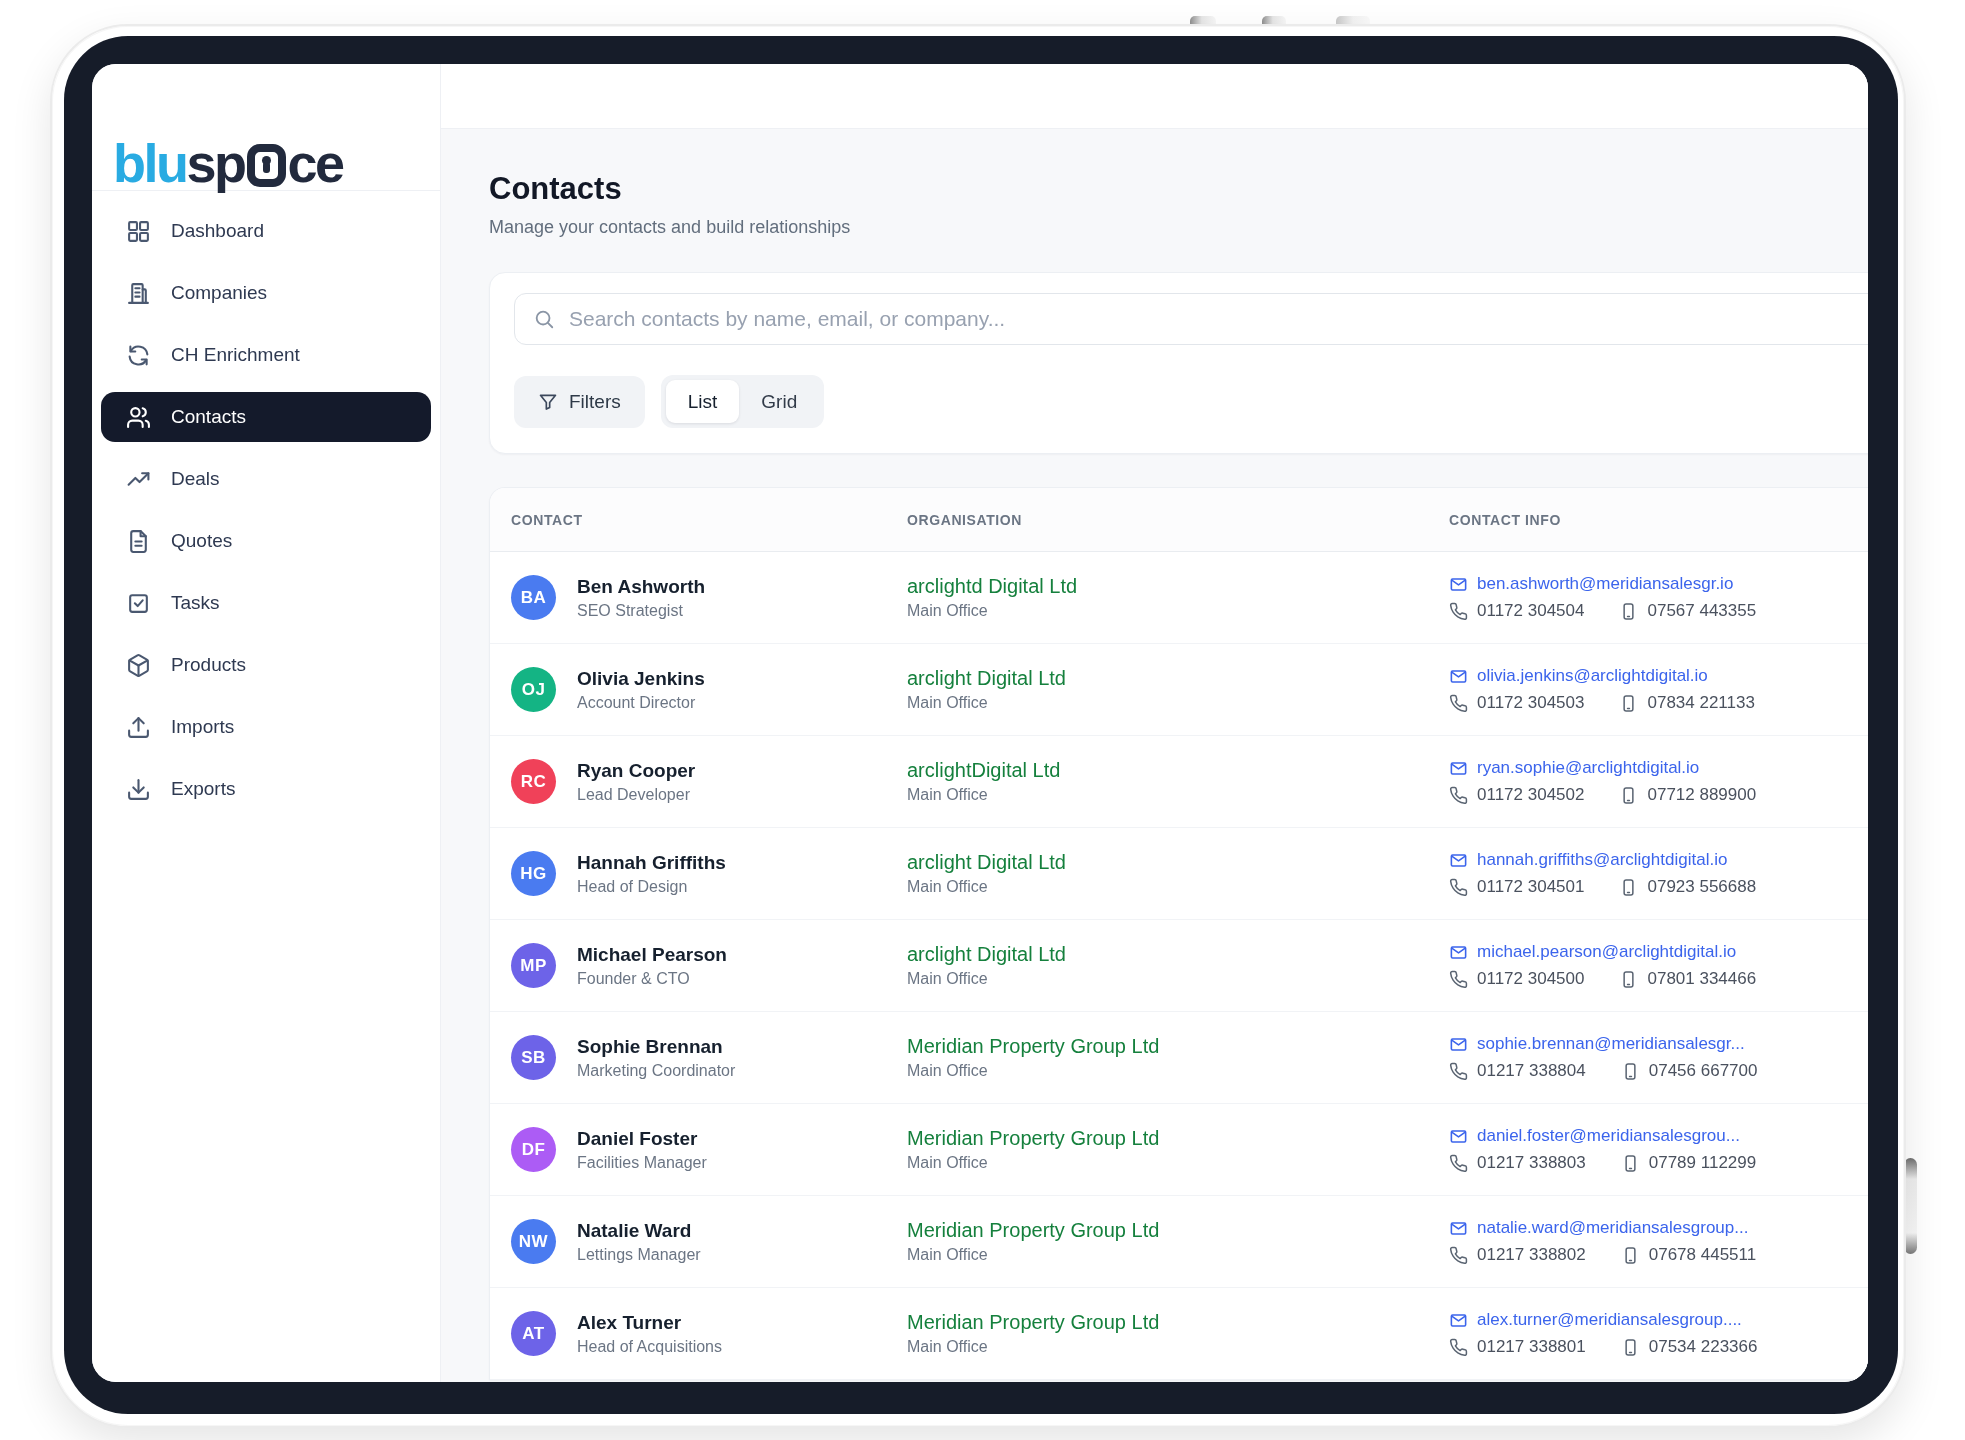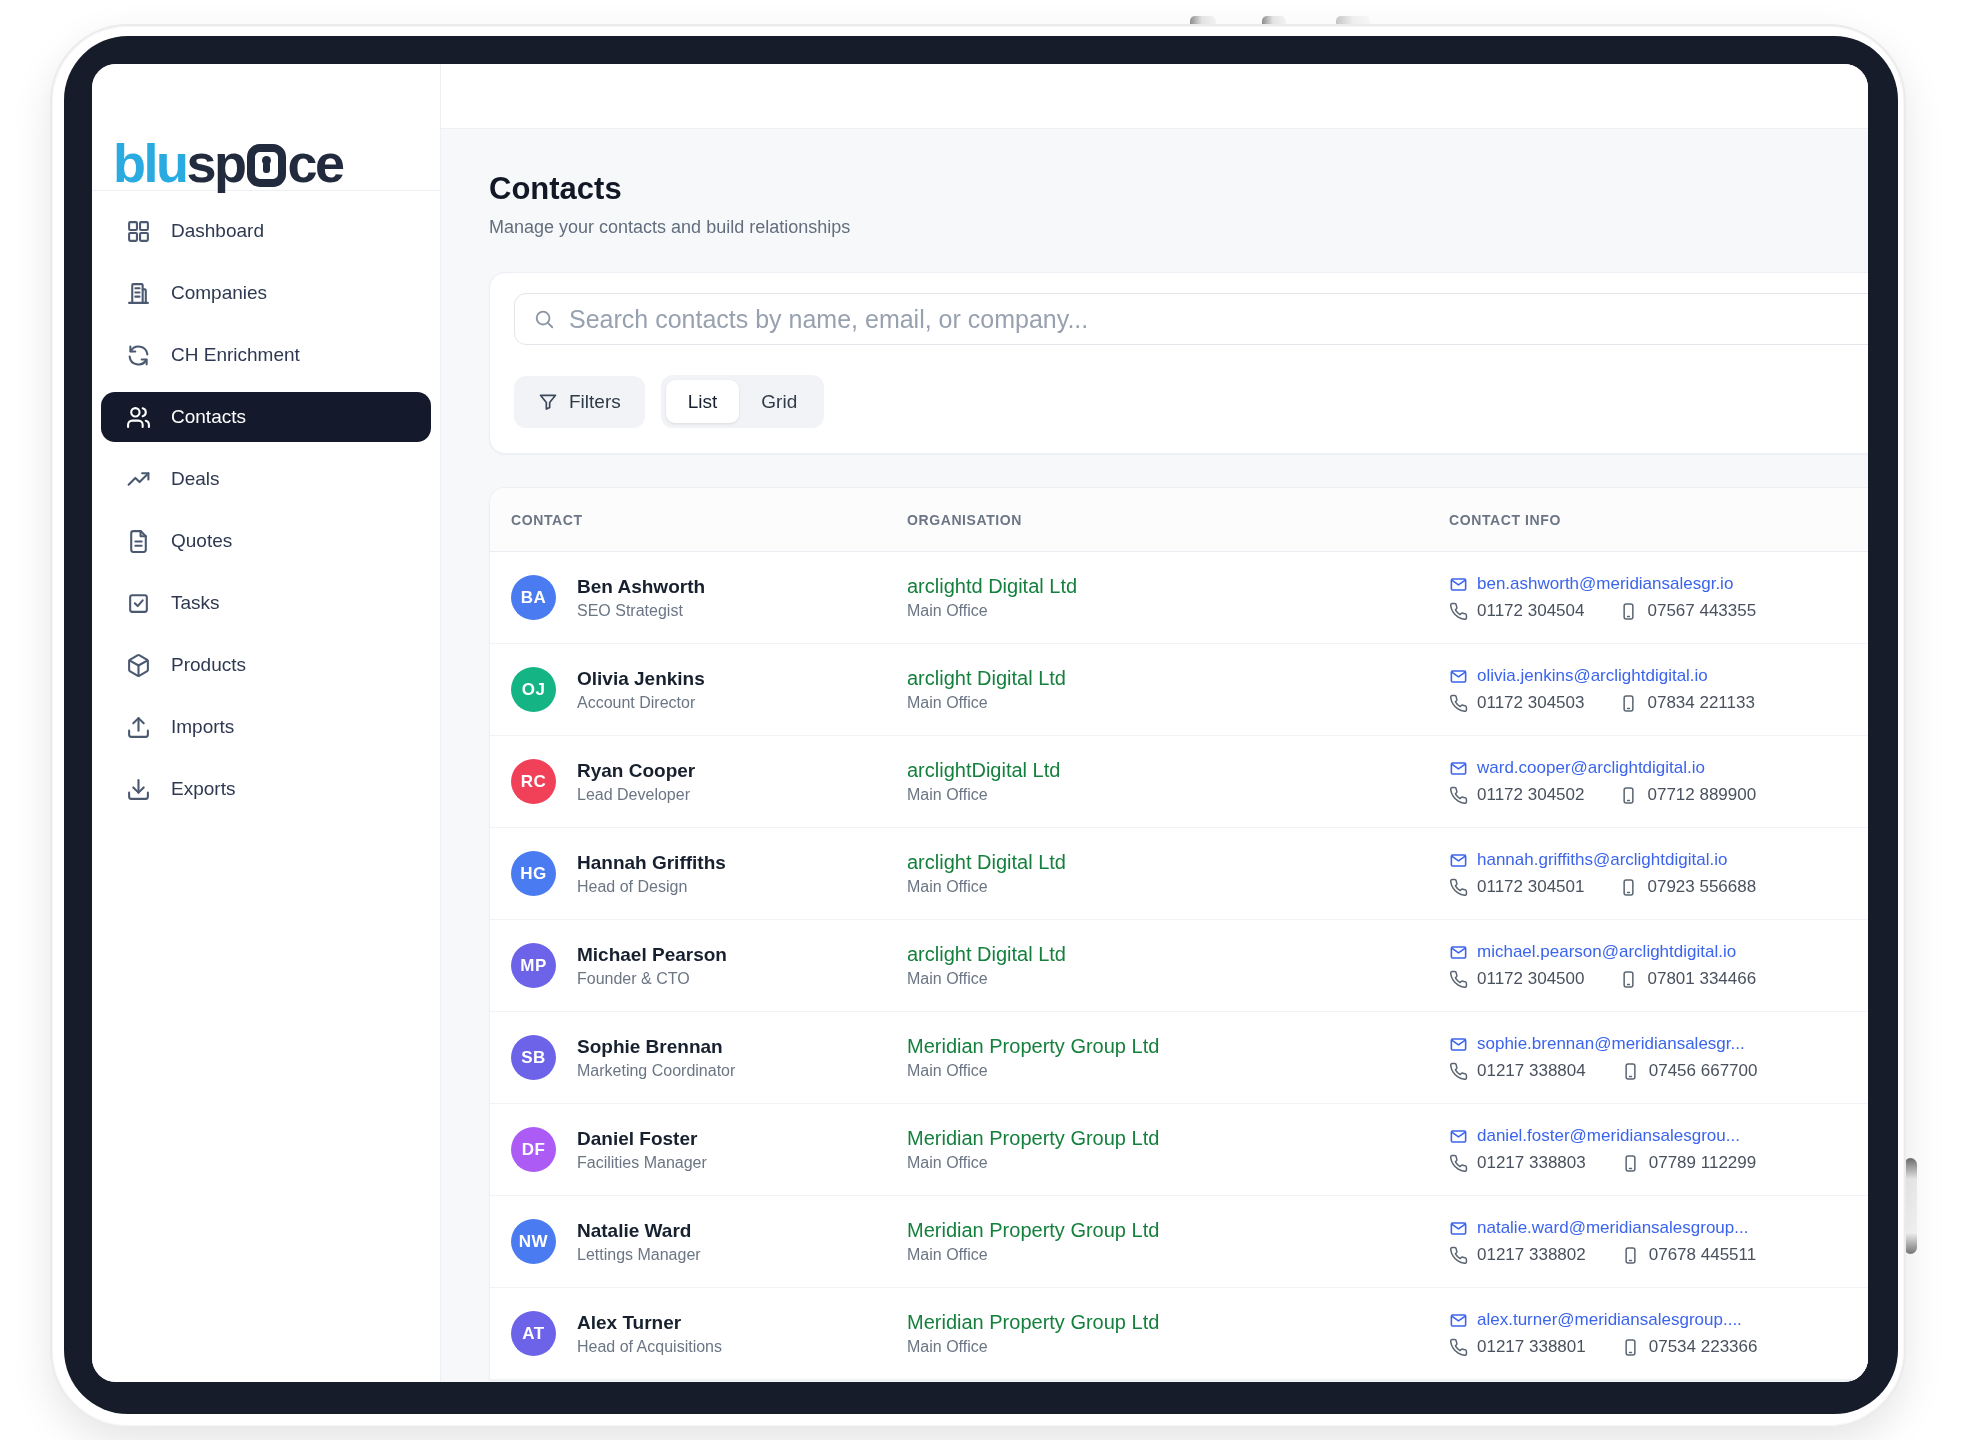--- a/index.html
+++ b/index.html
@@ -51,21 +51,21 @@
   .page-title{margin:0;font-size:31px;font-weight:700;color:#121826;}
   .page-sub{margin:10px 0 0 0;font-size:18px;color:#626e7d;}
 
   .card{width:1420px;background:#fff;border:1px solid #eceff3;border-radius:16px;box-sizing:border-box;
     box-shadow:0 1px 2px rgba(17,24,39,.04);}
   .search-card{margin-top:34px;padding:20px 24px 25px 24px;}
   .search-box{position:relative;height:52px;border:1px solid #e2e6eb;border-radius:12px;background:#fff;
     display:flex;align-items:center;box-sizing:border-box;}
   .search-box svg{position:absolute;left:18px;width:22px;height:22px;color:#8a95a5;}
   .search-box input{border:none;outline:none;background:transparent;width:100%;height:100%;
-    padding:0 16px 0 54px;font-size:25px;color:#2e3947;font-family:"Liberation Sans",sans-serif;}
+    padding:0 16px 0 54px;font-size:21px;color:#2e3947;font-family:"Liberation Sans",sans-serif;}
   .search-box input::placeholder{color:#98a1b0;}
   .filter-row{margin-top:30px;display:flex;align-items:center;gap:16px;}
   .filters-btn{height:52px;padding:0 24px;border:none;border-radius:12px;background:#f1f3f6;
     display:flex;align-items:center;gap:11px;font-size:19px;color:#2e3947;font-family:inherit;cursor:pointer;}
   .filters-btn svg{width:20px;height:20px;color:#3c485c;}
   .segmented{background:#f1f3f6;border-radius:12px;padding:5px;display:flex;align-items:center;}
   .seg-btn{height:43px;padding:0 22px;border:none;border-radius:9px;background:transparent;
     font-size:19px;color:#323b49;font-family:inherit;cursor:pointer;}
   .seg-btn.active{background:#ffffff;color:#16202e;box-shadow:0 1px 3px rgba(16,24,40,.10);}
 
@@ -324,21 +324,21 @@
     <div>
       <div class="oname">arclightDigital Ltd</div>
       <div class="ooffice">Main Office</div>
     </div>
     <div>
       <div class="iline email">
         <svg viewBox="0 0 24 24" fill="none" stroke="currentColor" stroke-width="2" stroke-linecap="round" stroke-linejoin="round">
                       <rect x="3" y="5" width="18" height="14" rx="1.5"></rect>
                       <polyline points="3.5 6.5 12 12.5 20.5 6.5"></polyline>
                     </svg>
-        <span>ward.cooper@arclightdigital.io</span>
+        <span>ryan.sophie@arclightdigital.io</span>
       </div>
       <div class="iline phones">
         <span class="pgroup">
           <svg viewBox="0 0 24 24" fill="none" stroke="currentColor" stroke-width="1.9" stroke-linecap="round" stroke-linejoin="round">
                         <path d="M22 16.92v3a2 2 0 0 1-2.18 2 19.79 19.79 0 0 1-8.63-3.07 19.5 19.5 0 0 1-6-6A19.79 19.79 0 0 1 2.12 4.18 2 2 0 0 1 4.11 2h3a2 2 0 0 1 2 1.72c.13.96.36 1.9.7 2.81a2 2 0 0 1-.45 2.11L8.09 9.91a16 16 0 0 0 6 6l1.27-1.27a2 2 0 0 1 2.11-.45c.91.34 1.85.57 2.81.7A2 2 0 0 1 22 16.92z"></path>
                       </svg>
           <span>01172 304502</span>
         </span>
         <span class="pgroup">
           <svg viewBox="0 0 24 24" fill="none" stroke="currentColor" stroke-width="1.9" stroke-linecap="round" stroke-linejoin="round">

